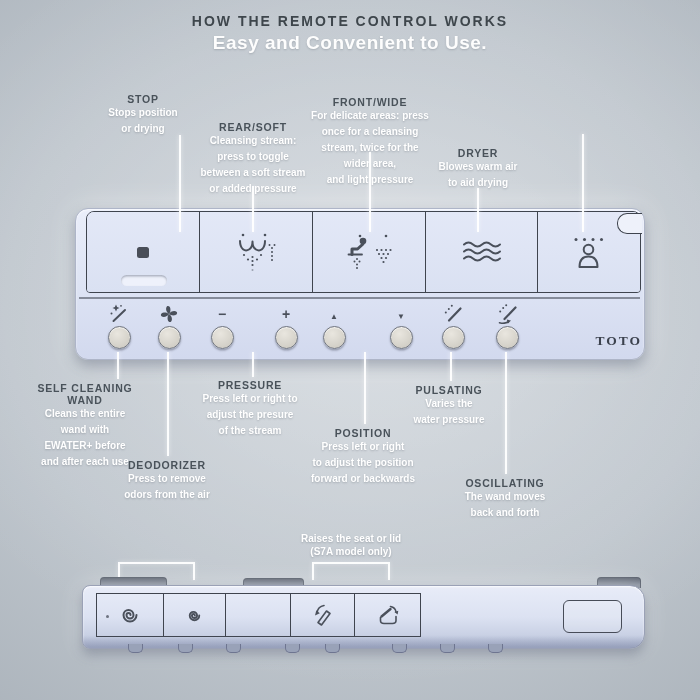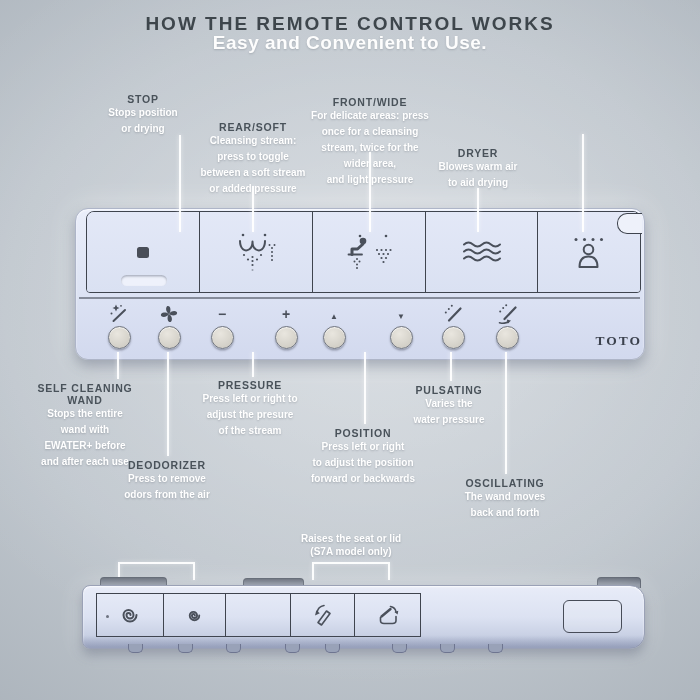--- a/index.html
+++ b/index.html
@@ -4,21 +4,21 @@
 <style>
   html,body{margin:0;padding:0;}
   #stage{
     position:relative;width:700px;height:700px;overflow:hidden;
     font-family:"Liberation Sans","DejaVu Sans",sans-serif;
     background:
       radial-gradient(120% 95% at 53% 42%, rgba(255,255,255,0.28) 0%, rgba(255,255,255,0.10) 34%, rgba(255,255,255,0) 60%),
       radial-gradient(135% 110% at 52% 45%, #cfd5db 0%, #c0c7ce 38%, #aab2ba 68%, #8e969e 100%);
   }
   .abs{position:absolute;}
-  .title1{top:13px;left:50%;transform:translateX(-50%);font-size:19px;font-weight:700;
+  .title1{top:13px;left:50%;transform:translateX(-50%);font-size:14px;font-weight:700;
     letter-spacing:2px;color:#3e464c;white-space:nowrap;}
   .title2{top:32px;left:50%;transform:translateX(-50%);font-size:19px;font-weight:700;
     letter-spacing:0.5px;color:#fdfdfd;white-space:nowrap;text-shadow:0 1px 2px rgba(70,80,90,0.25);}
   .callout{transform:translateX(-50%);text-align:center;width:max-content;}
   .co-h{font-size:10.5px;font-weight:700;letter-spacing:0.8px;color:#49525a;line-height:12px;white-space:pre-line;}
   .co-b{font-size:10px;font-weight:700;color:#ffffff;line-height:16px;white-space:pre-line;
     text-shadow:0 1px 2px rgba(60,70,80,0.28);}
   .co-w{font-size:10px;font-weight:700;color:#ffffff;line-height:12.5px;white-space:pre-line;
     text-shadow:0 1px 2px rgba(60,70,80,0.28);transform:translateX(-50%);text-align:center;width:max-content;}
   .vline{width:2px;background:rgba(255,255,255,0.94);box-shadow:0 0 4px rgba(255,255,255,0.65);}
@@ -236,21 +236,21 @@
   <div class="abs vline" style="left:117px;top:352px;height:27px"></div>
   <div class="abs vline" style="left:167px;top:352px;height:104px"></div>
   <div class="abs vline" style="left:252px;top:352px;height:25px"></div>
   <div class="abs vline" style="left:364px;top:352px;height:72px"></div>
   <div class="abs vline" style="left:450px;top:352px;height:29px"></div>
   <div class="abs vline" style="left:505px;top:352px;height:122px"></div>
 
   <div class="abs callout" style="left:85px;top:382px">
     <div class="co-h">SELF CLEANING
 WAND</div>
-    <div class="co-b">Stops the entire
+    <div class="co-b">Cleans the entire
 wand with
 EWATER+ before
 and after each use</div>
   </div>
   <div class="abs callout" style="left:250px;top:379px">
     <div class="co-h">PRESSURE</div>
     <div class="co-b">Press left or right to
 adjust the presure
 of the stream</div>
   </div>

